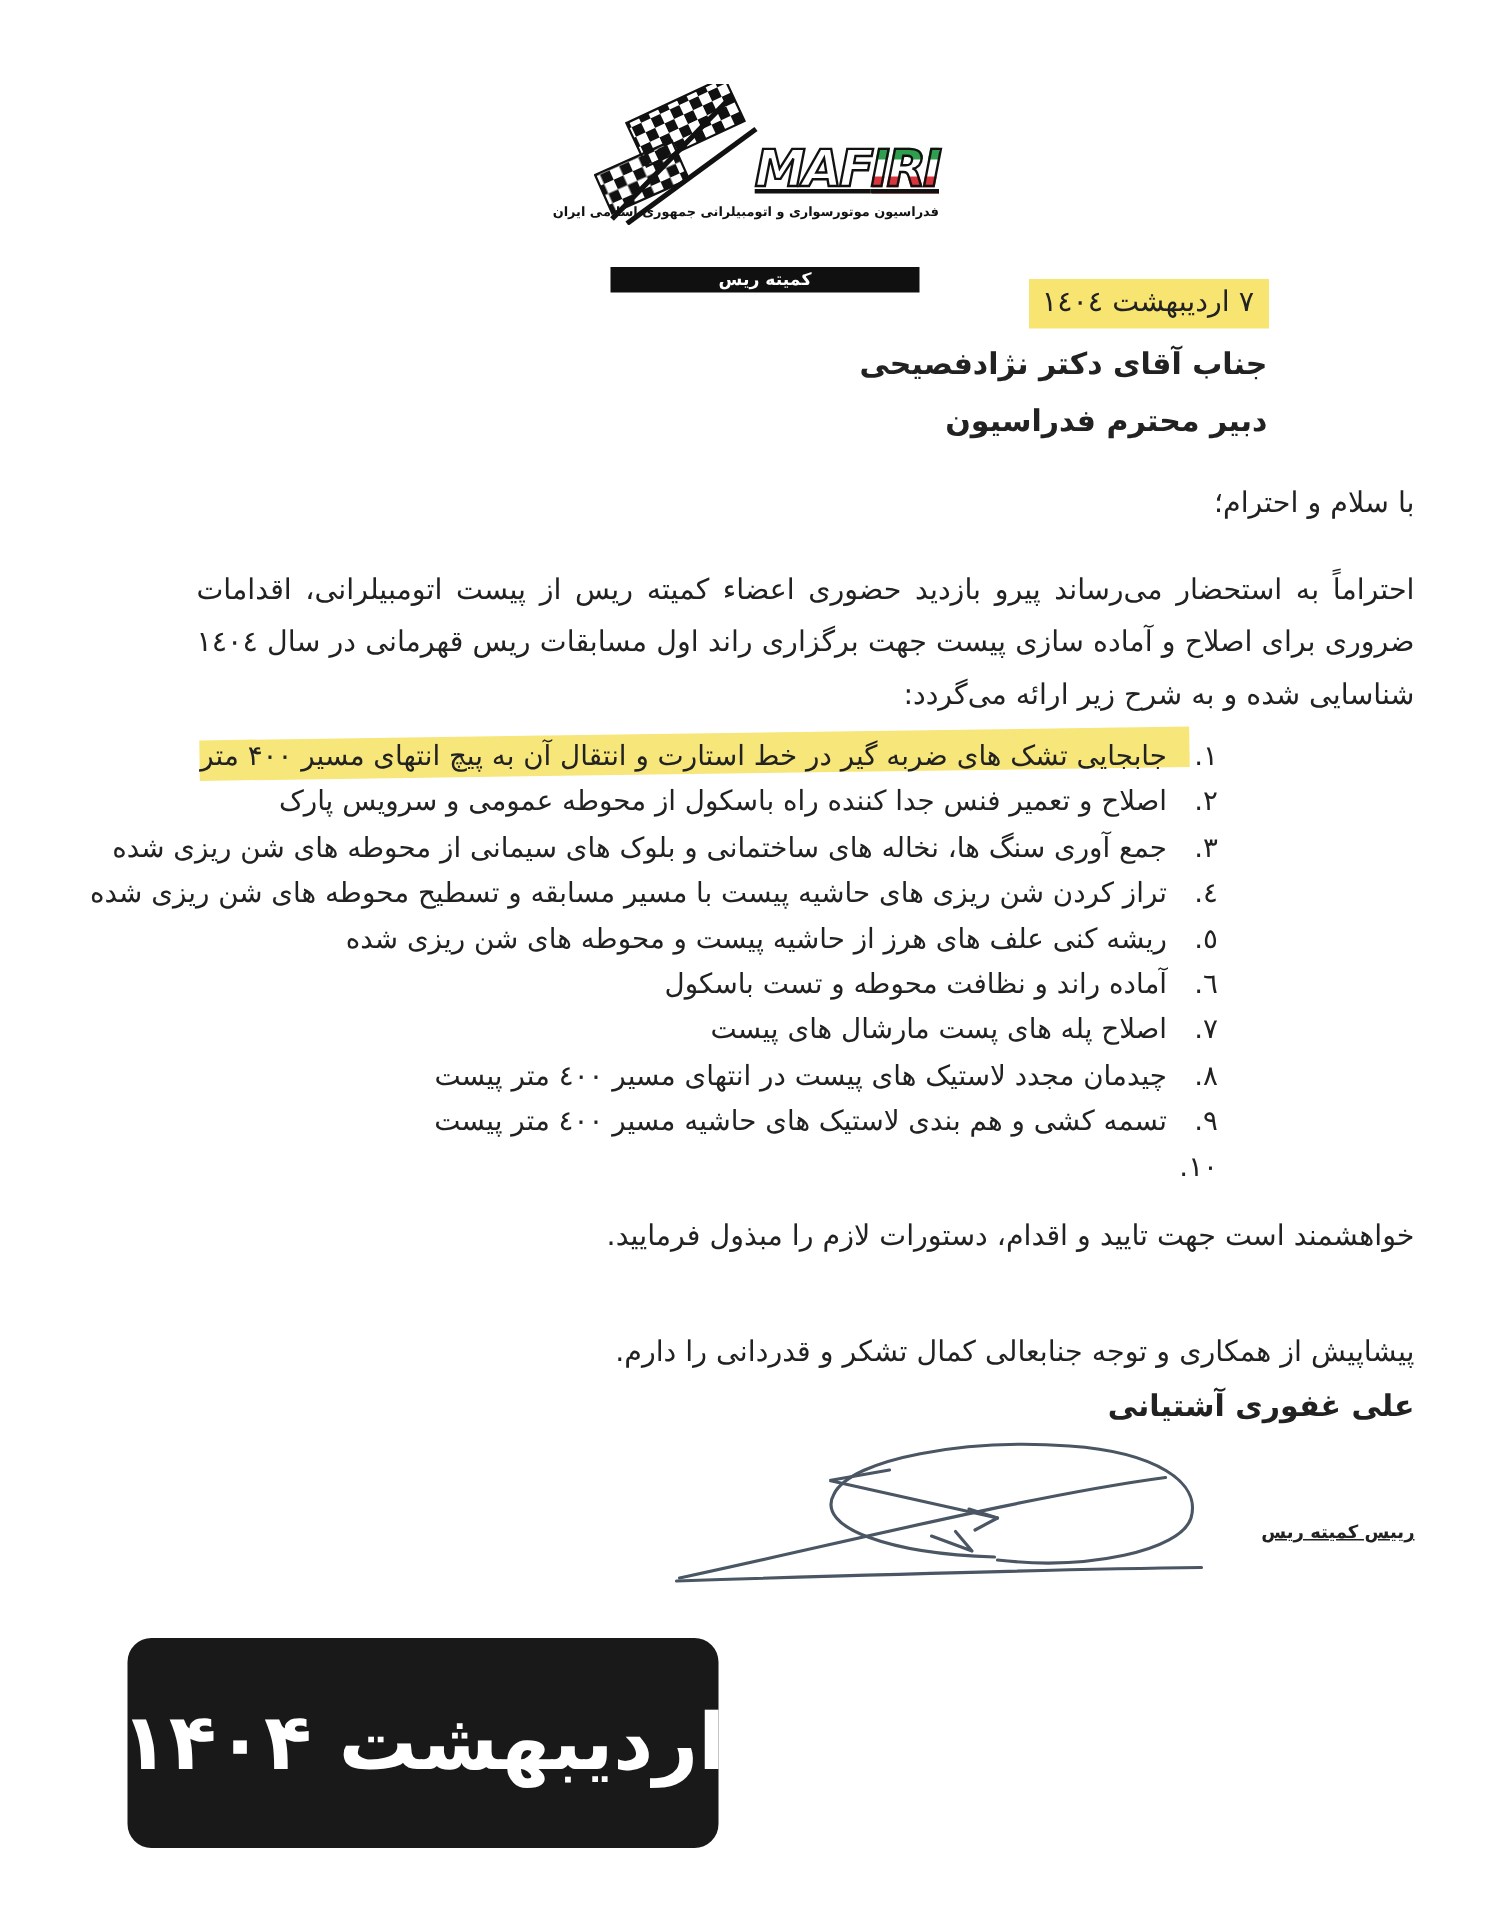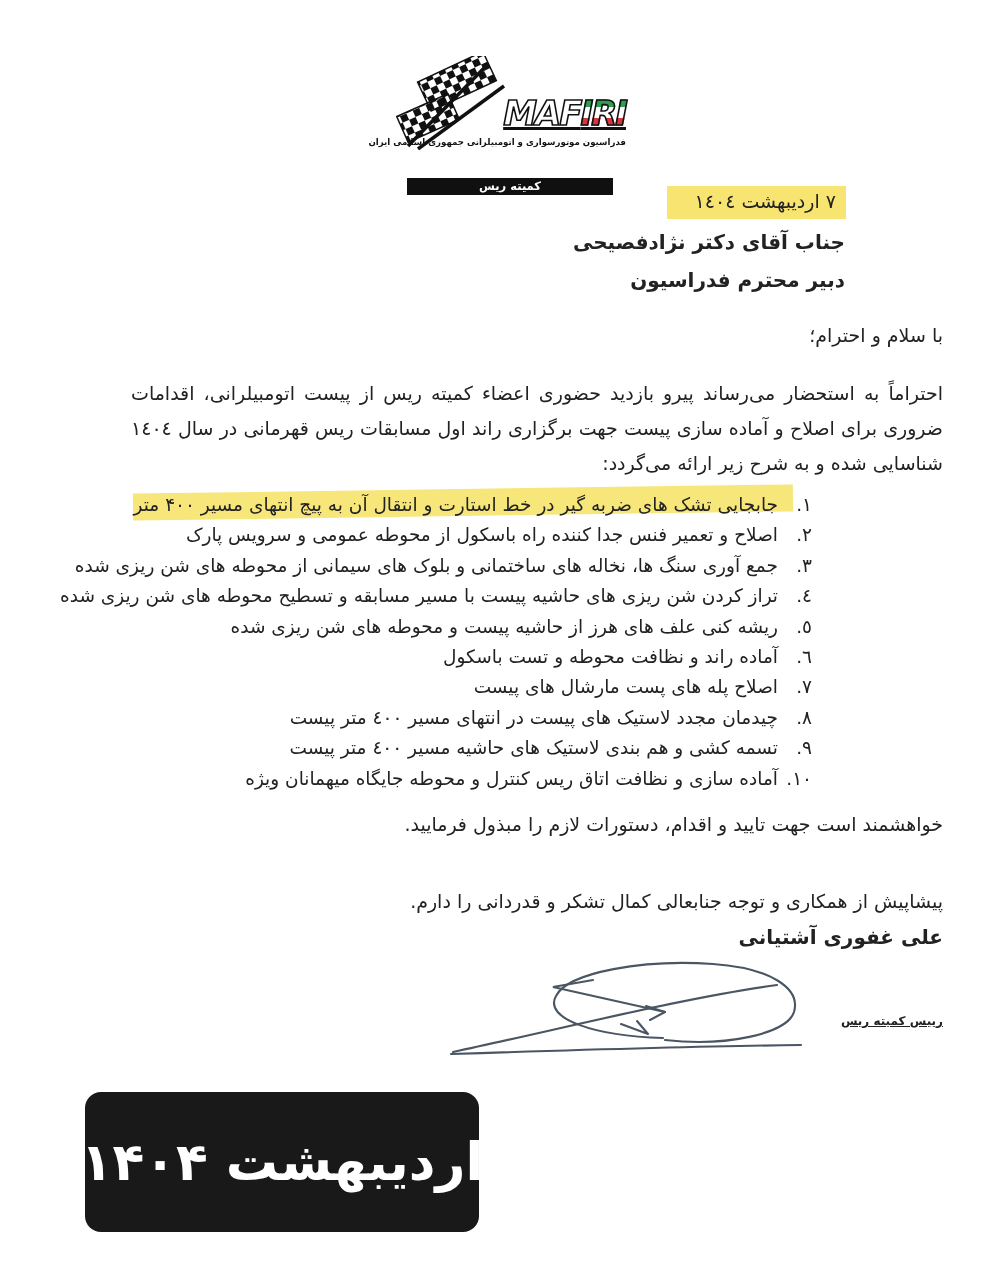--- a/index.html
+++ b/index.html
@@ -35,21 +35,21 @@
     position:absolute;top:95px;left:9px;width:206px;height:17px;
     background:#101010;color:#ffffff;
     font-size:11.5px;font-weight:bold;line-height:17px;
     text-align:center;direction:rtl;margin-top:27px;
   }
   
   .date{
     position:absolute;top:186px;right:152px;
     background:#f8e571;
     font-size:19px;line-height:1;
-    padding:6px 10px 8px 28px;
+    padding:6px 10px 8px 9px;
   }
   .recipient-1{position:absolute;top:230px;right:153px;font-size:20px;font-weight:bold;}
   .recipient-2{position:absolute;top:268px;right:153px;font-size:20px;font-weight:bold;}
   .salutation{position:absolute;top:324px;right:55px;font-size:19px;}
   .intro{
     position:absolute;top:376px;right:55px;left:131px;
     font-size:19px;line-height:35px;text-align:justify;
   }
   .list{position:absolute;top:490px;right:186px;left:40px;z-index:2;}
   .list-row{display:flex;align-items:baseline;height:30.4px;font-size:18.5px;line-height:30.4px;white-space:nowrap;}
@@ -142,21 +142,20 @@
     <div class="list-row">
       <span class="list-num">٨.</span>
       <span>چیدمان مجدد لاستیک های پیست در انتهای مسیر ٤٠٠ متر پیست</span>
     </div>
     <div class="list-row">
       <span class="list-num">٩.</span>
       <span>تسمه کشی و هم بندی لاستیک های حاشیه مسیر ٤٠٠ متر پیست</span>
     </div>
     <div class="list-row">
       <span class="list-num">١٠.</span>
-      <span>آماده سازی و نظافت اتاق ریس کنترل و محوطه جایگاه میهمانان ویژه</span>
     </div>
   </div>
 
   <div class="request-line">خواهشمند است جهت تایید و اقدام، دستورات لازم را مبذول فرمایید.</div>
   <div class="thanks-line">پیشاپیش از همکاری و توجه جنابعالی کمال تشکر و قدردانی را دارم.</div>
 
   <div class="sig-name">علی غفوری آشتیانی</div>
   <div class="sig-title">رییس کمیته ریس</div>
 
   <svg class="sig-scribble" viewBox="0 0 395 132" xmlns="http://www.w3.org/2000/svg" fill="none" stroke="#4a5663" stroke-width="2.1" stroke-linecap="round">

